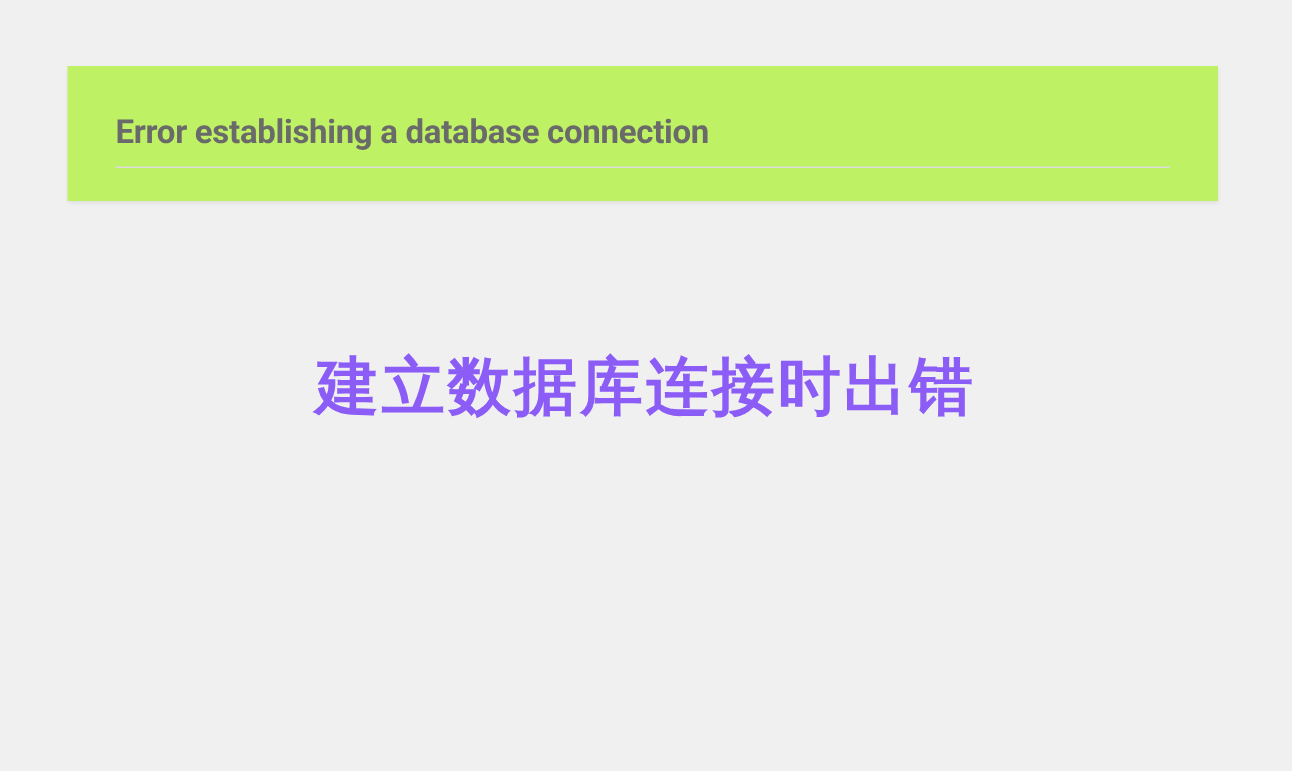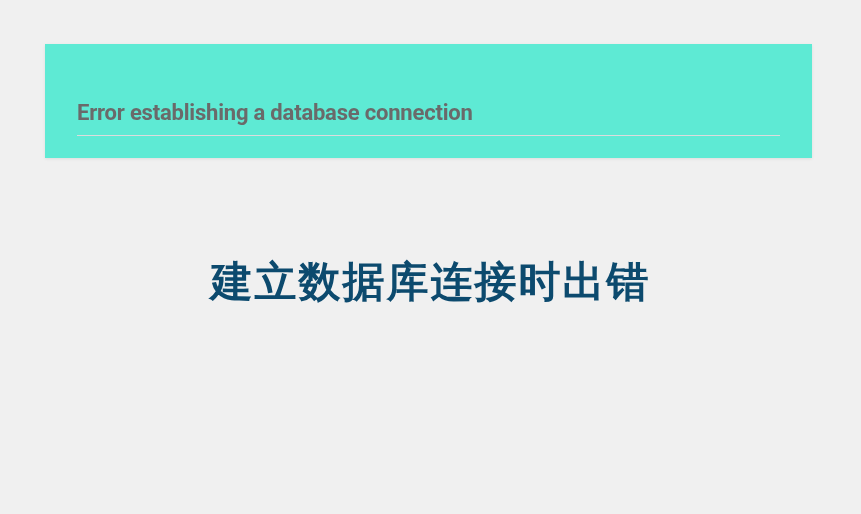--- a/index.html
+++ b/index.html
@@ -9,38 +9,38 @@
     }
     body {
       background-color: #f0f0f0;
       font-family: -apple-system, BlinkMacSystemFont, "Segoe UI", Roboto, "Helvetica Neue", Arial, sans-serif;
       width: 861px;
       height: 514px;
       overflow: hidden;
       position: relative;
     }
     .error-card {
-      background-color: #5eead4;
+      background-color: #bef264;
       margin: 44px 49px 0 45px;
-      padding: 56px 32px 22px 32px;
+      padding: 32px 32px 22px 32px;
       box-shadow: 0 1px 3px rgba(0, 0, 0, 0.08);
     }
     .error-title {
       font-size: 22px;
       font-weight: 700;
       color: #6a6a6a;
       border-bottom: 1px solid #dcdcdc;
       padding-bottom: 10px;
       letter-spacing: -0.2px;
     }
     .error-message-zh {
       text-align: center;
       font-size: 42px;
       font-weight: 700;
-      color: #0c4a6e;
+      color: #8b5cf6;
       margin-top: 96px;
       letter-spacing: 2px;
       font-family: Liberation Sans, sans-serif;
     }
   </style>
 </head>
 <body>
 
 <div class="error-card">
   <h1 class="error-title">Error establishing a database connection</h1>

